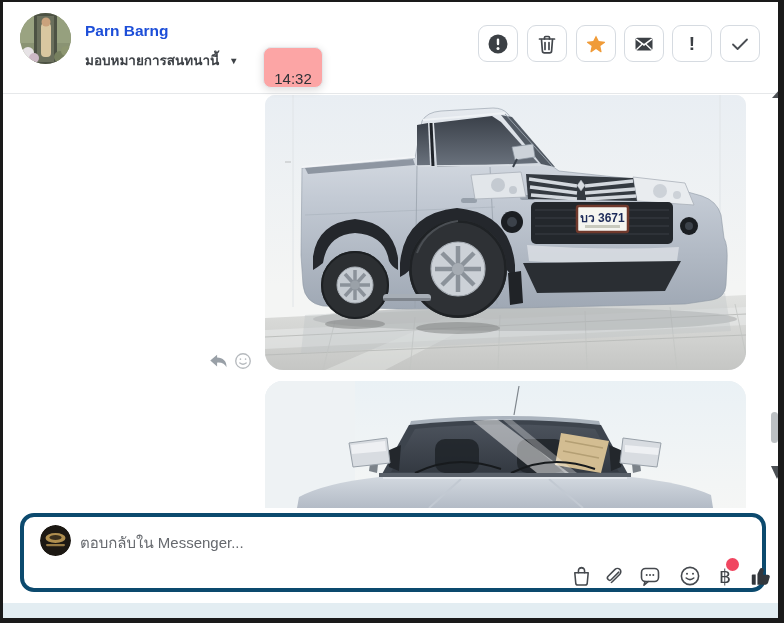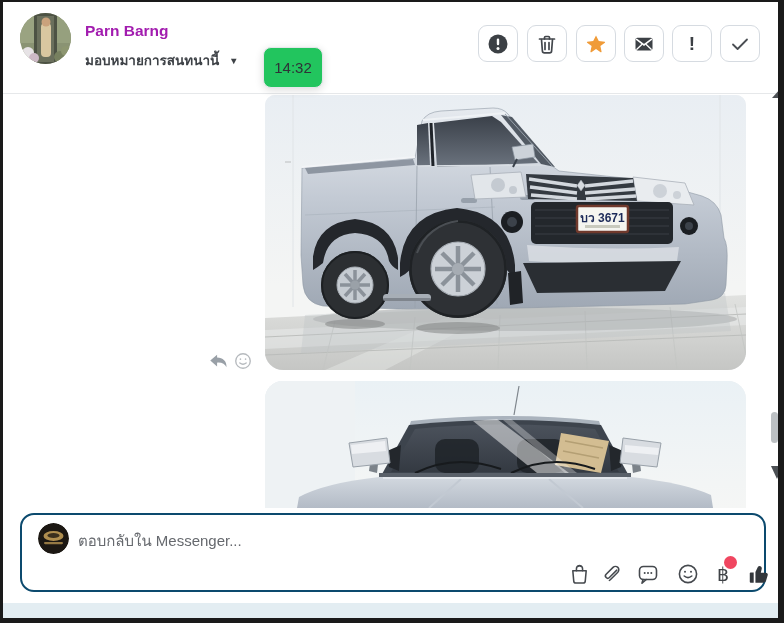--- a/index.html
+++ b/index.html
@@ -6,40 +6,40 @@
   body{
     width:784px;height:623px;position:relative;overflow:hidden;background:#fff;
     font-family:"Liberation Sans",sans-serif;color:#33373c;
   }
   .abs{position:absolute;}
   
   .frame{position:absolute;inset:0;border-left:3px solid #1a1a1a;border-top:2px solid #1a1a1a;
     border-right:6px solid #1a1a1a;border-bottom:5px solid #1a1a1a;pointer-events:none;z-index:60;}
   
   .header-avatar{left:20px;top:13px;width:51px;height:51px;border-radius:50%;overflow:hidden;}
-  .contact-name{left:85px;top:22px;font-size:15.5px;font-weight:700;color:#a21caf;}
+  .contact-name{left:85px;top:22px;font-size:15.5px;font-weight:700;color:#1d4ed8;}
   .assign-row{left:85px;top:49px;font-size:13.5px;font-weight:600;color:#3e4247;display:flex;align-items:center;gap:12px;cursor:pointer;}
   .assign-caret{font-size:10px;color:#3e4247;}
-  .time-tooltip{left:263px;top:47px;width:58px;height:39px;background:#22c55e;border:1px solid #e4e7ea;
-    border-radius:8px;box-shadow:0 2px 8px rgba(0,0,0,.14);display:flex;align-items:center;justify-content:center;
+  .time-tooltip{left:263px;top:47px;width:58px;height:39px;background:#fca5a5;border:1px solid #e4e7ea;
+    border-radius:8px;box-shadow:0 2px 8px rgba(0,0,0,.14);display:flex;align-items:flex-end;justify-content:center;
     font-size:15px;color:#2f3237;z-index:20;}
   .header-divider{left:3px;top:93px;width:775px;height:1px;background:#e6e8ea;}
   .action-btn{top:25px;width:40px;height:37px;background:#fff;border:1px solid #d6dbe1;border-radius:9px;
     display:flex;align-items:center;justify-content:center;cursor:pointer;padding:0;}
   .excl-text{font-size:19px;font-weight:600;color:#3c4045;line-height:1;}
   
   .msg-image{overflow:hidden;background:#eef0f2;cursor:pointer;text-align:right;}
   .img1{left:265px;top:95px;width:481px;height:275px;border-radius:10px 10px 18px 18px;}
   .img2{left:265px;top:381px;width:481px;height:127px;border-radius:18px 18px 0 0;}
   .hover-ic{width:20px;height:20px;cursor:pointer;}
   .scroll-thumb{left:771px;top:412px;width:7px;height:31px;background:#bcc0c3;border-radius:3.5px;}
   .scroll-mark-top{left:772px;top:88px;width:0;height:0;border-left:9px solid transparent;border-bottom:10px solid #4c5054;}
   .scroll-mark-bottom{left:771px;top:466px;width:0;height:0;border-left:6px solid transparent;border-right:6px solid transparent;border-top:13px solid #4c5054;}
   
-  .composer{left:20px;top:513px;width:746px;height:79px;background:#fff;border:2px solid #0c4a6e;border-radius:14px;box-sizing:border-box;}
+  .composer{left:20px;top:513px;width:746px;height:79px;background:#fff;border:4px solid #0c4a6e;border-radius:14px;box-sizing:border-box;}
   .composer-avatar{left:16px;top:8px;width:31px;height:31px;border-radius:50%;overflow:hidden;}
   .composer-placeholder{left:56px;top:14px;font-size:15px;color:#66696e;cursor:text;}
   .tool{top:46px;width:24px;height:26px;display:flex;align-items:center;justify-content:center;cursor:pointer;background:none;border:none;padding:0;}
   .baht-glyph{font-size:19px;color:#3f4347;line-height:1;}
   .notif-dot{left:702px;top:41px;width:13px;height:13px;border-radius:50%;background:#f04660;z-index:5;}
   .footer-strip{left:3px;top:603px;width:775px;height:15px;background:#e3edf2;}
   svg{display:block;}
 </style>
 </head>
 <body>

